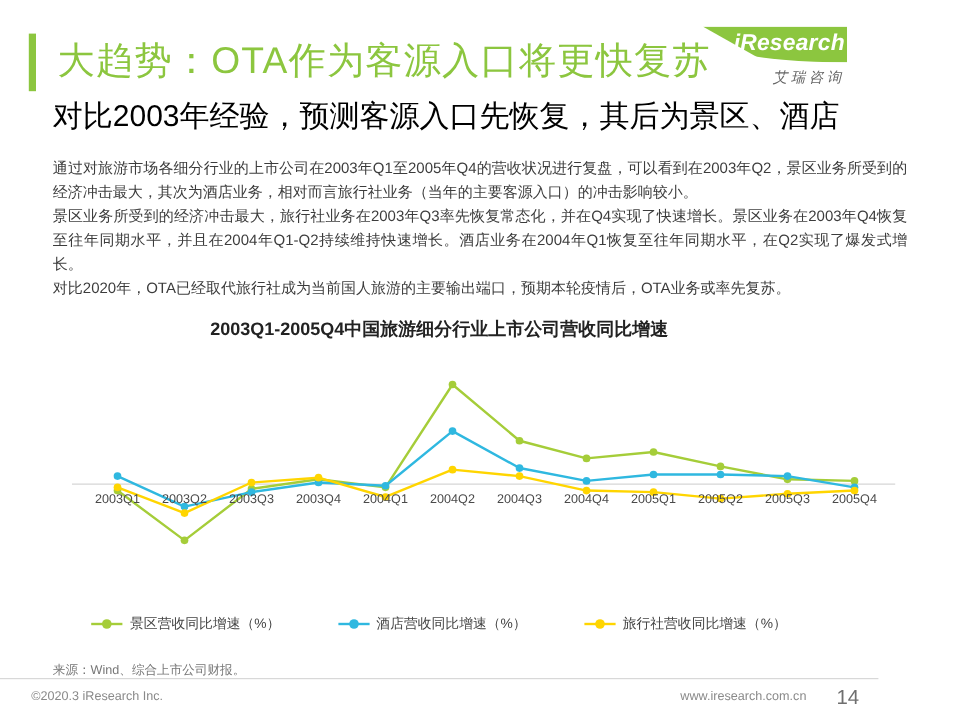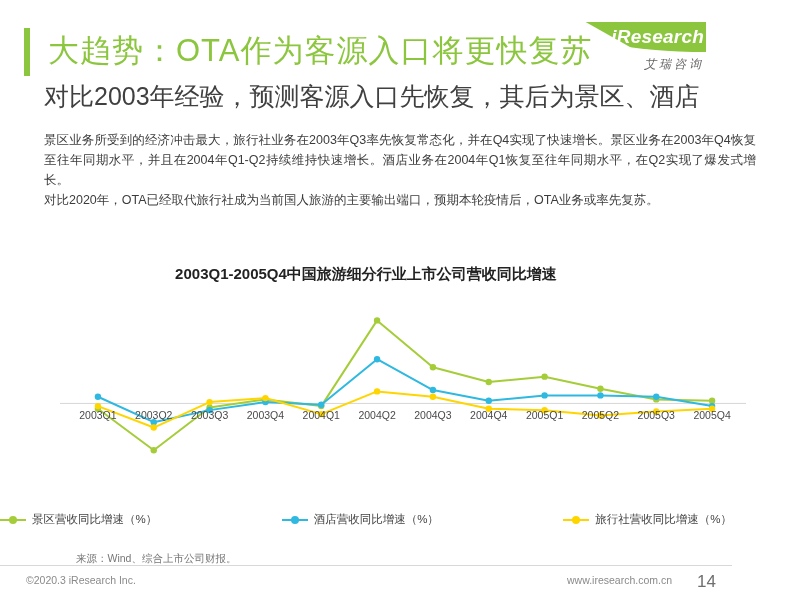--- a/index.html
+++ b/index.html
@@ -37,21 +37,21 @@
     font-size: 31px;
     color: #8cc63f;
     letter-spacing: 1px;
     white-space: nowrap;
   }
   .subtitle {
     position: absolute;
     left: 44px;
     top: 80px;
     font-size: 25px;
-    color: #404040;
+    color: #000000;
     white-space: nowrap;
   }
   
   .logo {
     position: absolute;
     right: 26px;
     top: 22px;
     width: 140px;
     height: 56px;
     font-style: italic;
@@ -114,21 +114,21 @@
     width: 720px;
     height: 200px;
   }
   .chart-svg { display: block; }
   .legend {
     position: absolute;
     left: 0;
     right: 0;
     top: 512px;
     display: flex;
-    justify-content: space-between;
+    justify-content: center;
     gap: 48px;
     font-size: 11.5px;
     color: #444;
   }
   .legend-item {
     display: flex;
     align-items: center;
     gap: 6px;
   }
   .legend-mark {
@@ -145,21 +145,20 @@
     width: 8px;
     height: 8px;
     border-radius: 50%;
   }
   .source {
     position: absolute;
     left: 44px;
     top: 552px;
     font-size: 10.5px;
     color: #777;
-    margin-left: 32px;
   }
   .footer-line {
     position: absolute;
     left: 0;
     right: 0;
     bottom: 34px;
     height: 1px;
     background: #d8d8d8;
   }
   .footer-left {
@@ -198,20 +197,21 @@
   <div class="title">大趋势：OTA作为客源入口将更快复苏</div>
   <div class="subtitle">对比2003年经验，预测客源入口先恢复，其后为景区、酒店</div>
 
   <div class="logo">
     <div class="swoosh"></div>
     <div class="wordmark">iResearch</div>
     <div class="cn">艾瑞咨询</div>
   </div>
 
   <div class="body-text">
+    <p>通过对旅游市场各细分行业的上市公司在2003年Q1至2005年Q4的营收状况进行复盘，可以看到在2003年Q2，景区业务所受到的经济冲击最大，其次为酒店业务，相对而言旅行社业务（当年的主要客源入口）的冲击影响较小。</p>
     <p>景区业务所受到的经济冲击最大，旅行社业务在2003年Q3率先恢复常态化，并在Q4实现了快速增长。景区业务在2003年Q4恢复至往年同期水平，并且在2004年Q1-Q2持续维持快速增长。酒店业务在2004年Q1恢复至往年同期水平，在Q2实现了爆发式增长。</p>
     <p>对比2020年，OTA已经取代旅行社成为当前国人旅游的主要输出端口，预期本轮疫情后，OTA业务或率先复苏。</p>
   </div>
 
   <div class="chart-title">2003Q1-2005Q4中国旅游细分行业上市公司营收同比增速</div>
 
   <div class="chart-area">
     <svg class="chart-svg" id="chart-svg" width="720" height="200" viewBox="0 0 720 200">
         <line x1="20" y1="108.43478260869566" x2="706" y2="108.43478260869566" stroke="#d6d6d6" stroke-width="1"></line>
         <path d="M57.92 113.79 L113.75 155.30 L169.58 112.45 L225.42 104.42 L281.25 111.11 L337.08 25.41 L392.92 72.28 L448.75 87.01 L504.58 81.65 L560.42 93.70 L616.25 104.42 L672.08 105.76" fill="none" stroke="#a5cd39" stroke-width="2" stroke-linejoin="round" stroke-linecap="round"></path>

